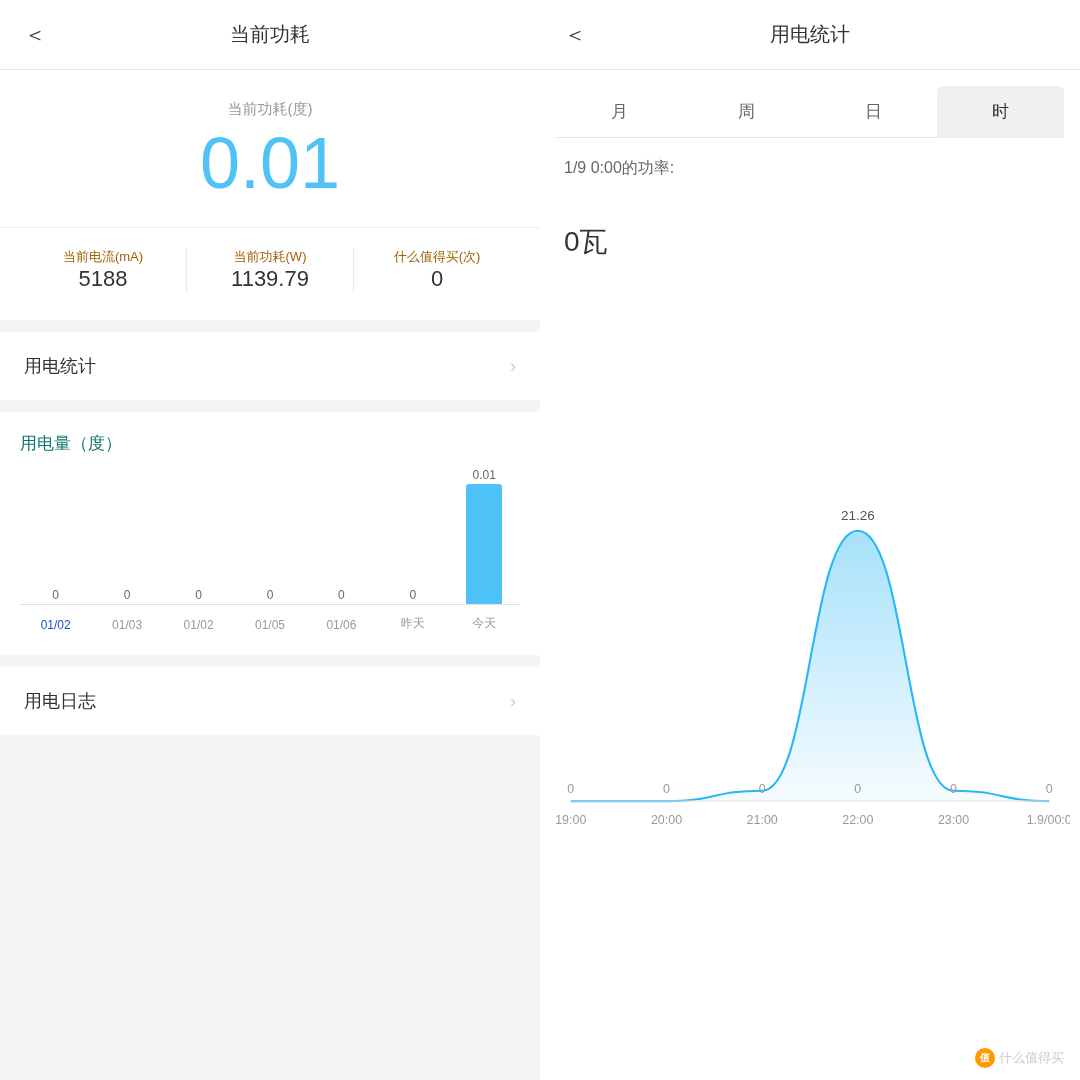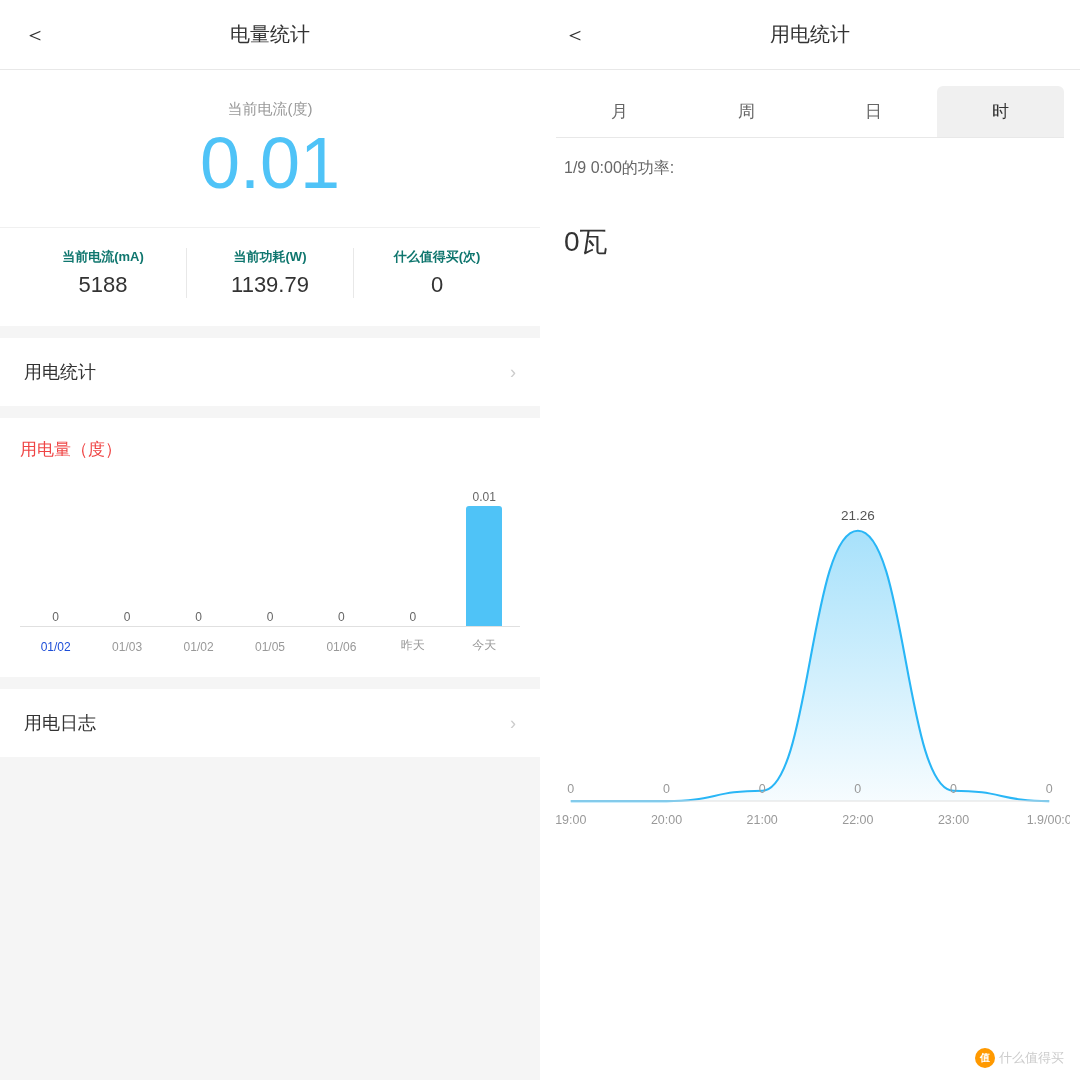--- a/index.html
+++ b/index.html
@@ -79,23 +79,21 @@
       flex: 1;
     }
 
     .stat-item + .stat-item {
       border-left: 1px solid #e8e8e8;
       text-align: center;
     }
 
     .stat-label {
       font-size: 13px;
-      color: #0f766e;
-      margin-bottom: 6px;
-      font-weight: bold;
+      color: #a16207;
     }
 
     .stat-value {
       font-size: 22px;
       font-weight: 500;
       color: #333;
     }
 
     .menu-section {
       background: #fff;
@@ -126,22 +124,21 @@
     }
 
     .chart-section {
       background: #fff;
       padding: 20px 20px 0 20px;
       margin-bottom: 12px;
     }
 
     .chart-title {
       font-size: 17px;
-      color: #ef4444;
-      margin-bottom: 16px;
+      color: #0f766e;
     }
 
     .bar-chart-container {
       position: relative;
       height: 200px;
       display: flex;
       align-items: flex-end;
       padding-bottom: 50px;
     }
 
@@ -251,25 +248,25 @@
       font-weight: bold;
     }
   </style>
 </head>
 <body>
 
 <div class="left-panel">
 
   <div class="panel-header">
     <span class="back-btn">＜</span>
-    <span class="panel-title">电量统计</span>
+    <span class="panel-title">当前功耗</span>
   </div>
 
   <div class="today-usage-section">
-    <div class="today-label">当前电流(度)</div>
+    <div class="today-label">当前功耗(度)</div>
     <div class="today-value">0.01</div>
     <div class="stats-row">
       <div class="stat-item">
         <div class="stat-label">当前电流(mA)</div>
         <div class="stat-value">5188</div>
       </div>
       <div class="stat-item">
         <div class="stat-label">当前功耗(W)</div>
         <div class="stat-value">1139.79</div>
       </div>

